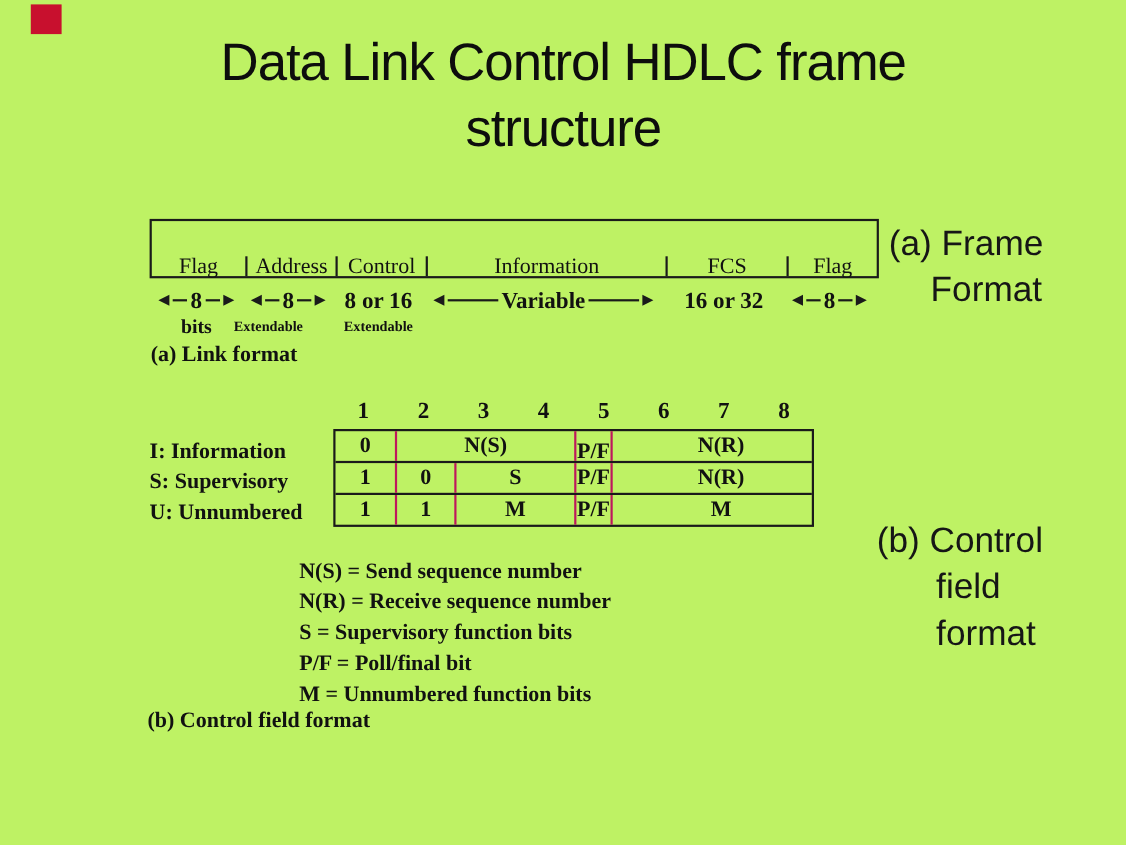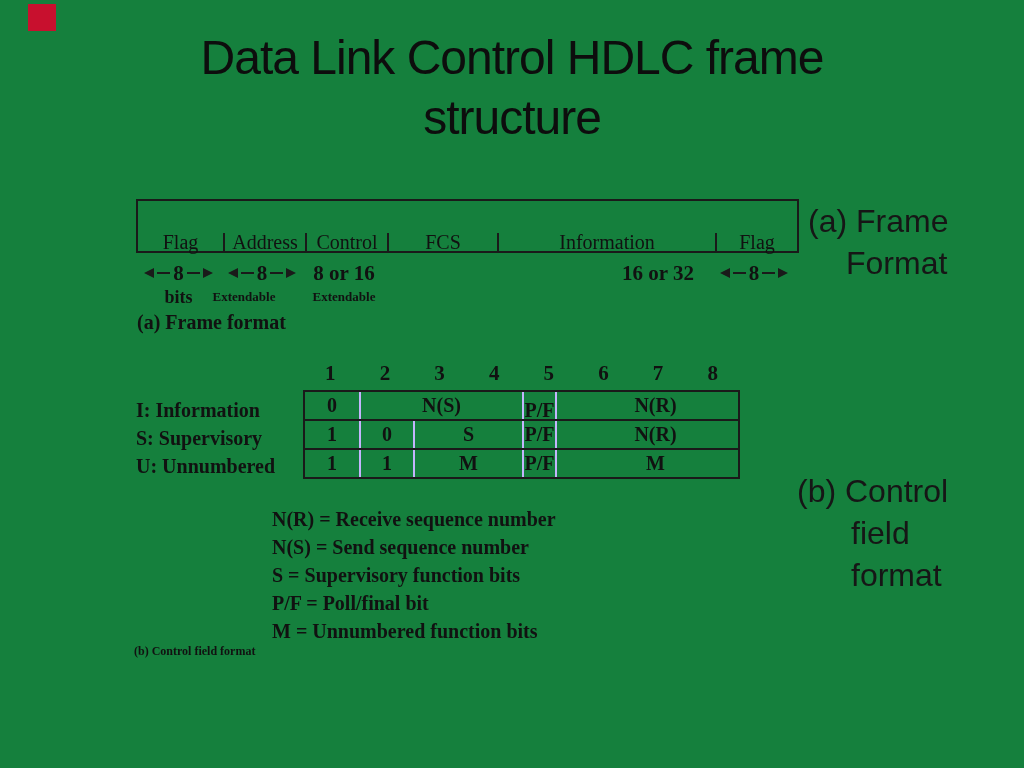--- a/index.html
+++ b/index.html
@@ -1,17 +1,17 @@
 <!DOCTYPE html>
 <html><head>
 <meta charset="utf-8">
 <style>
   html,body { margin:0; padding:0; background:#fff; }
   .slide {
-    position:relative; width:1024px; height:768px; background:#15803d;
+    position:relative; width:1024px; height:768px; background:#bef264;
     font-family:"Liberation Serif","DejaVu Serif",serif; color:#111;
     overflow:hidden;
   }
 
   
   .accent-square { position:absolute; left:28px; top:4px; width:28px; height:27px; background:#c8102e; }
 
   
   .title {
     position:absolute; left:112px; top:28px; width:800px;
@@ -49,21 +49,21 @@
   }
   .shaft { height:2px; background:#1a1a1a; }
   .shaft-s { width:13px; } .shaft-l { width:46px; }
   .ah-l { width:0; height:0; border-top:5px solid transparent; border-bottom:5px solid transparent; border-right:10px solid #1a1a1a; }
   .ah-r { width:0; height:0; border-top:5px solid transparent; border-bottom:5px solid transparent; border-left:10px solid #1a1a1a; }
   .span-sub { text-align:center; font-size:13px; font-weight:bold; margin-top:3px; }
   .sub-lg { font-size:18px; margin-top:1px; }
   .sub-shift { position:relative; left:-18px; }
 
   .caption-a { position:absolute; left:137px; top:311px; font-size:20px; font-weight:bold; }
-  .caption-b { position:absolute; left:134px; top:644px; font-size:12px; font-weight:bold; }
+  .caption-b { position:absolute; left:134px; top:644px; font-size:20px; font-weight:bold; }
 
   
   .side-label {
     position:absolute; font-family:"Liberation Sans","DejaVu Sans",sans-serif;
     font-size:32px; line-height:42px; color:#161616; white-space:nowrap;
   }
   .side-a { left:808px; top:200px; }
   .side-a .ind { margin-left:38px; }
   .side-b { left:797px; top:470px; }
   .side-b .ind { margin-left:54px; }
@@ -77,21 +77,21 @@
     font-size:21px; font-weight:bold;
   }
   .bit-numbers span { flex:1; text-align:center; }
   .control-table {
     position:absolute; left:303px; top:390px; width:437px;
     border:2px solid #1a1a1a; box-sizing:border-box;
   }
   .ct-row { display:flex; height:27px; border-top:2px solid #1a1a1a; }
   .ct-row:first-child { border-top:none; }
   .ct-cell {
-    box-sizing:border-box; border-left:2px solid #c4b5fd;
+    box-sizing:border-box; border-left:2px solid #be185d;
     display:flex; align-items:center; justify-content:center;
     font-size:20px; font-weight:bold;
   }
   .ct-cell:first-child { border-left:none; }
   .cw1 { width:54px; } .cw2 { width:54px; } .cw34 { width:109px; }
   .cw24 { width:163px; } .cw5 { width:33px; } .cw68 { width:162px;padding-left:37px; }
   .low { align-items:flex-end; line-height:18px; }
 
   
   .legend { position:absolute; left:272px; top:505px; font-size:20px; font-weight:bold; line-height:28px; }
@@ -102,22 +102,22 @@
 <div class="slide">
 
   <div class="accent-square"></div>
 
   <div class="title">Data Link Control HDLC frame structure</div>
 
   <div class="frame-table">
     <div class="frame-cell fc-w0">Flag</div>
     <div class="frame-cell fc-w1">Address</div>
     <div class="frame-cell fc-w2">Control</div>
+    <div class="frame-cell fc-w3">Information</div>
     <div class="frame-cell fc-w4">FCS</div>
-    <div class="frame-cell fc-w3">Information</div>
     <div class="frame-cell fc-w5">Flag</div>
   </div>
 
   <div class="spans">
     <div class="span-seg seg0">
       <div class="span-top">
         <span class="ah-l"></span>
           <span class="shaft shaft-s"></span>
         <span>8</span>
         <span class="shaft shaft-s"></span>
@@ -134,37 +134,46 @@
           <span class="ah-r"></span>
       </div>
       <div class="span-sub sub-shift">Extendable</div>
     </div>
     <div class="span-seg seg2">
       <div class="span-top">
           <span>8 or 16</span>
         </div>
       <div class="span-sub">Extendable</div>
     </div>
+    <div class="span-seg seg3">
+      <div class="span-top">
+        <span class="ah-l"></span>
+          <span class="shaft shaft-l"></span>
+        <span>Variable</span>
+        <span class="shaft shaft-l"></span>
+          <span class="ah-r"></span>
+      </div>
+    </div>
     <div class="span-seg seg4">
       <div class="span-top">
           <span>16 or 32</span>
         </div>
     </div>
     <div class="span-seg seg5">
       <div class="span-top">
         <span class="ah-l"></span>
           <span class="shaft shaft-s"></span>
         <span>8</span>
         <span class="shaft shaft-s"></span>
           <span class="ah-r"></span>
       </div>
     </div>
   </div>
 
-  <div class="caption-a">(a) Frame format</div>
+  <div class="caption-a">(a) Link format</div>
 
   <div class="side-label side-a">
     <div>(a) Frame</div>
     <div class="ind">Format</div>
   </div>
 
   <div class="frame-types">
     <div>I: Information</div>
     <div>S: Supervisory</div>
     <div>U: Unnumbered</div>
@@ -198,22 +207,22 @@
     <div class="ct-row">
       <div class="ct-cell cw1">1</div>
       <div class="ct-cell cw2">1</div>
       <div class="ct-cell cw34">M</div>
       <div class="ct-cell cw5">P/F</div>
       <div class="ct-cell cw68">M</div>
     </div>
   </div>
 
   <div class="legend">
+    <div>N(S) = Send sequence number</div>
     <div>N(R) = Receive sequence number</div>
-    <div>N(S) = Send sequence number</div>
     <div>S = Supervisory function bits</div>
     <div>P/F = Poll/final bit</div>
     <div>M = Unnumbered function bits</div>
   </div>
 
   <div class="caption-b">(b) Control field format</div>
 
   <div class="side-label side-b">
     <div>(b) Control</div>
     <div class="ind">field</div>

